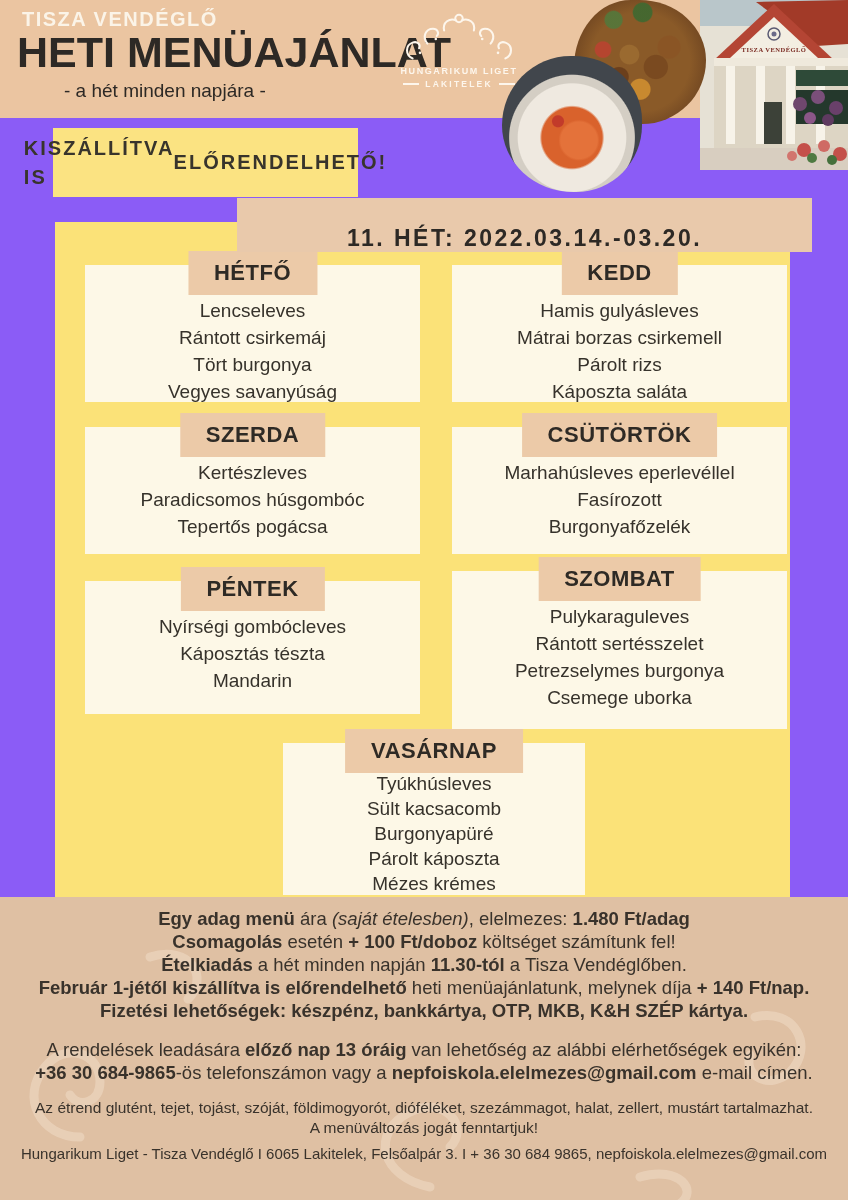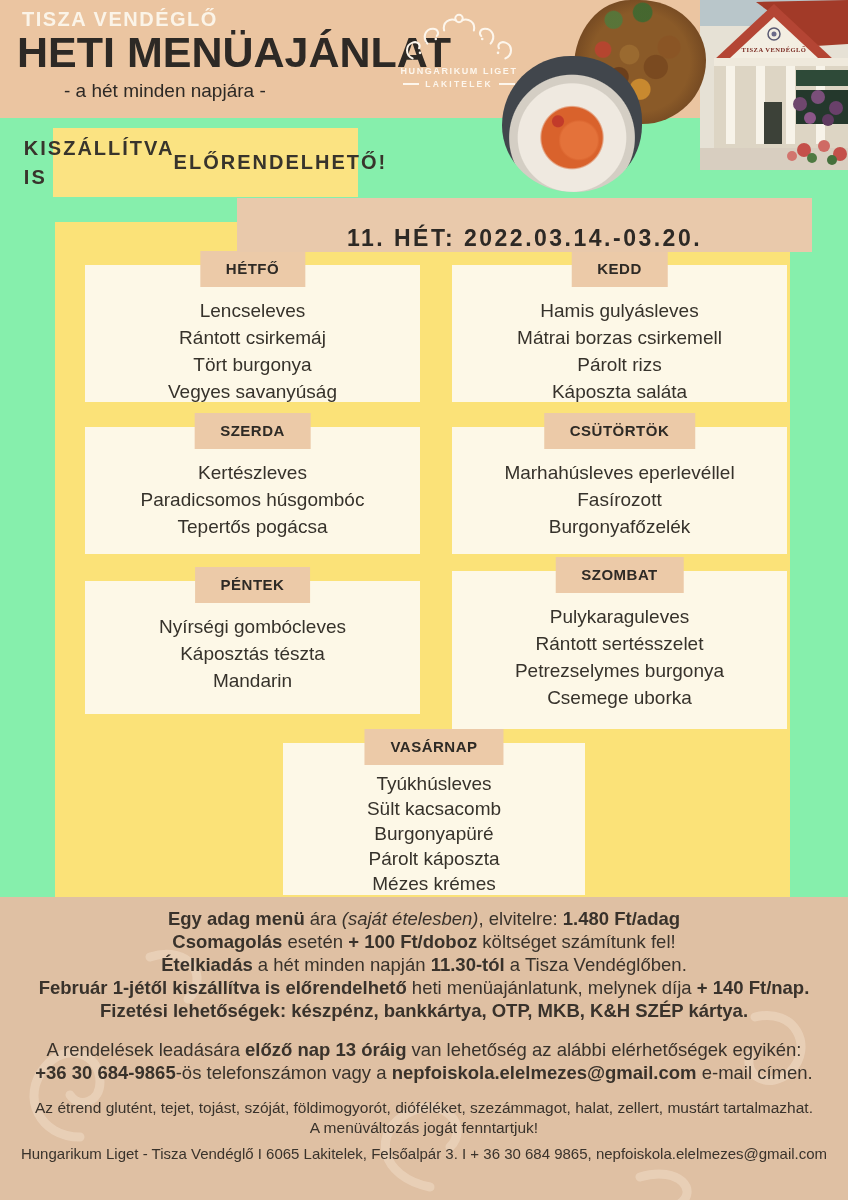--- a/index.html
+++ b/index.html
@@ -1,17 +1,17 @@
 <!DOCTYPE html>
 <html><head>
 <meta charset="utf-8">
 <style>
   html,body{margin:0;padding:0;background:#fcf4dd;}
   .page{position:relative;width:848px;height:1200px;overflow:hidden;
-        font-family:"Liberation Sans","DejaVu Sans",sans-serif;background:#86efac;}
+        font-family:"Liberation Sans","DejaVu Sans",sans-serif;background:#8b5cf6;}
 
   
   .header-band{position:absolute;left:0;top:0;width:848px;height:118px;background:#ebc5a1;}
   .restaurant-name{position:absolute;left:22px;top:8px;font-size:20px;font-weight:700;
                    letter-spacing:1.5px;color:#fbf4e8;}
   .main-title{position:absolute;left:17px;top:28px;font-size:43px;font-weight:800;
               color:#2d2925;letter-spacing:0px;}
   .subtitle{position:absolute;left:64px;top:80px;font-size:19px;font-weight:500;color:#2d2925;}
 
   .logo{position:absolute;left:396px;top:12px;width:126px;text-align:center;z-index:5;}
@@ -56,21 +56,21 @@
   .promo-line{font-size:20px;font-weight:800;letter-spacing:2px;color:#38342c;line-height:29px;}
   .week-bar{position:absolute;left:237px;top:198px;width:575px;height:54px;background:#e9c9ab;
             display:flex;align-items:flex-end;justify-content:center;z-index:4;}
   .week-label{font-size:23px;font-weight:800;letter-spacing:2.5px;color:#2d2925;white-space:nowrap;}
 
   
   .menu-panel{position:absolute;left:55px;top:222px;width:735px;height:675px;background:#fbe278;z-index:1;}
   .day-card{position:absolute;background:#fdf8e7;text-align:center;z-index:2;}
   .day-chip{position:absolute;top:-14px;left:50%;transform:translateX(-50%);background:#eccaa8;
             padding:9px 26px;white-space:nowrap;}
-  .day-chip span{font-size:15px;font-weight:800;letter-spacing:0.5px;color:#2e2a25;}
+  .day-chip span{font-size:22px;font-weight:800;letter-spacing:0.5px;color:#2e2a25;}
   .day-items{padding-top:32px;font-size:19px;line-height:27px;color:#36322b;}
   .menu-item{white-space:nowrap;}
   .d0{left:85px;top:265px;width:335px;height:137px;}
   .d1{left:452px;top:265px;width:335px;height:137px;}
   .d2{left:85px;top:427px;width:335px;height:127px;text-align:center;}
   .d3{left:452px;top:427px;width:335px;height:127px;}
   .d4{left:85px;top:581px;width:335px;height:133px;}
   .d5{left:452px;top:571px;width:335px;height:158px;}
   .d6{left:283px;top:743px;width:302px;height:152px;}
   .d6 .day-items{padding-top:28px;line-height:25px;}
@@ -238,21 +238,21 @@
     <svg class="swirls" viewBox="0 0 848 303">
       <g fill="none" stroke="rgba(255,243,228,0.30)" stroke-width="9" stroke-linecap="round">
         <path d="M80 240 C40 240 20 200 45 170 C65 145 100 155 100 185 C100 205 80 212 70 198"></path>
         <path d="M430 290 C380 280 370 235 410 215 C445 198 470 230 450 250"></path>
         <path d="M755 120 C795 110 815 150 790 175 C770 193 743 180 750 158"></path>
         <path d="M640 280 C680 268 700 295 678 308"></path>
         <path d="M150 60 C190 48 210 80 188 102"></path>
       </g>
     </svg>
     <div class="bottom-content">
-      <p class="info-line"><span class="b">Egy adag menü </span><span> ára </span><span class="i">(saját ételesben)</span><span>, elvitelre: </span><span class="b">1.480 Ft/adag</span></p>
+      <p class="info-line"><span class="b">Egy adag menü </span><span> ára </span><span class="i">(saját ételesben)</span><span>, elelmezes: </span><span class="b">1.480 Ft/adag</span></p>
       <p class="info-line"><span class="b">Csomagolás</span><span> esetén </span><span class="b">+ 100 Ft/doboz</span><span> költséget számítunk fel!</span></p>
       <p class="info-line"><span class="b">Ételkiadás</span><span> a hét minden napján </span><span class="b">11.30-tól</span><span> a Tisza Vendéglőben.</span></p>
       <p class="info-line"><span class="b">Február 1-jétől kiszállítva is előrendelhető</span><span> heti menüajánlatunk, melynek díja </span><span class="b">+ 140 Ft/nap.</span></p>
       <p class="info-line"><span class="b">Fizetési lehetőségek: készpénz, bankkártya, OTP, MKB, K&amp;H SZÉP kártya.</span></p>
       <div class="order-block">
         <p class="info-line"><span>A rendelések leadására </span><span class="b">előző nap 13 óráig</span><span> van lehetőség az alábbi elérhetőségek egyikén:</span></p>
         <p class="info-line"><span class="b">+36 30 684-9865</span><span>-ös telefonszámon vagy a </span><span class="b">nepfoiskola.elelmezes@gmail.com</span><span> e-mail címen.</span></p>
       </div>
       <div class="allergen-block">
         <p class="allergen-line">Az étrend glutént, tejet, tojást, szóját, földimogyorót, dióféléket, szezámmagot, halat, zellert, mustárt tartalmazhat.</p>

